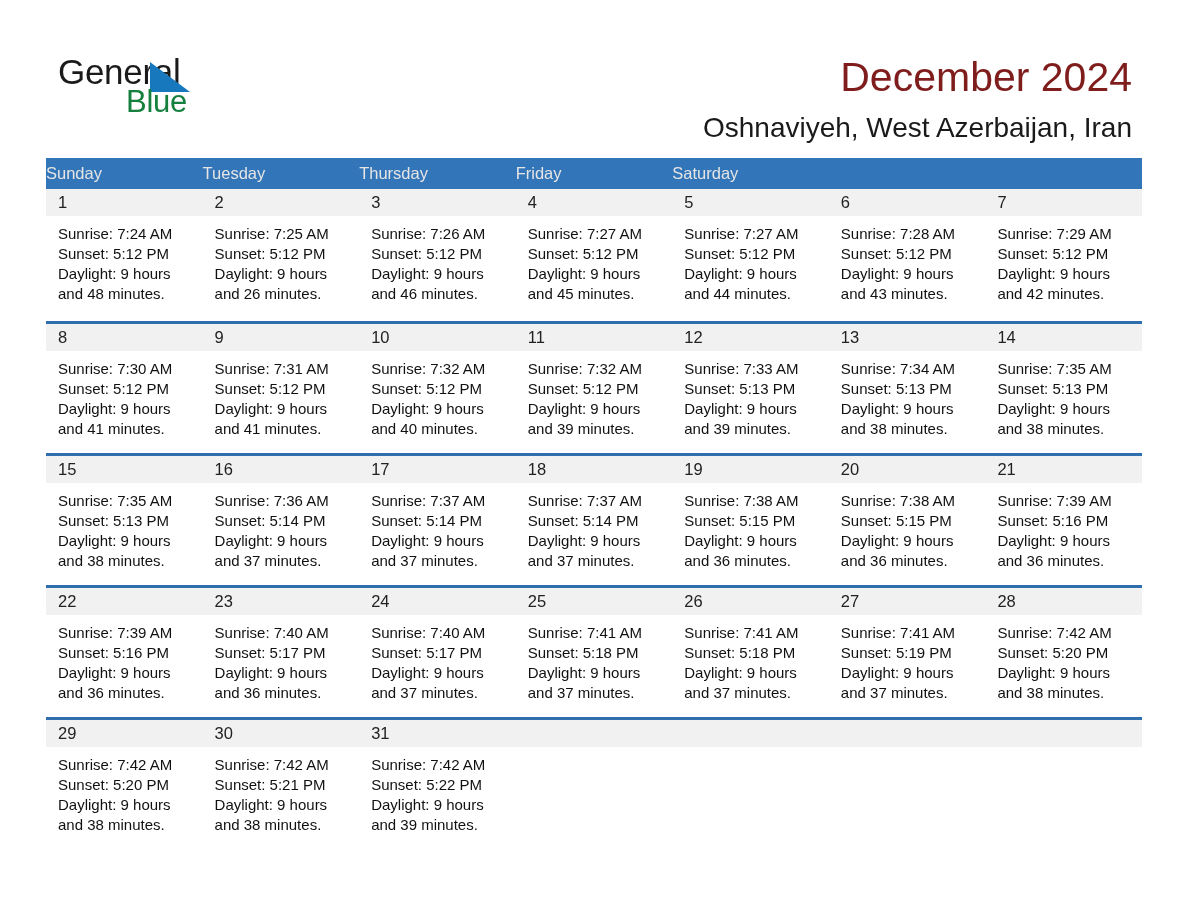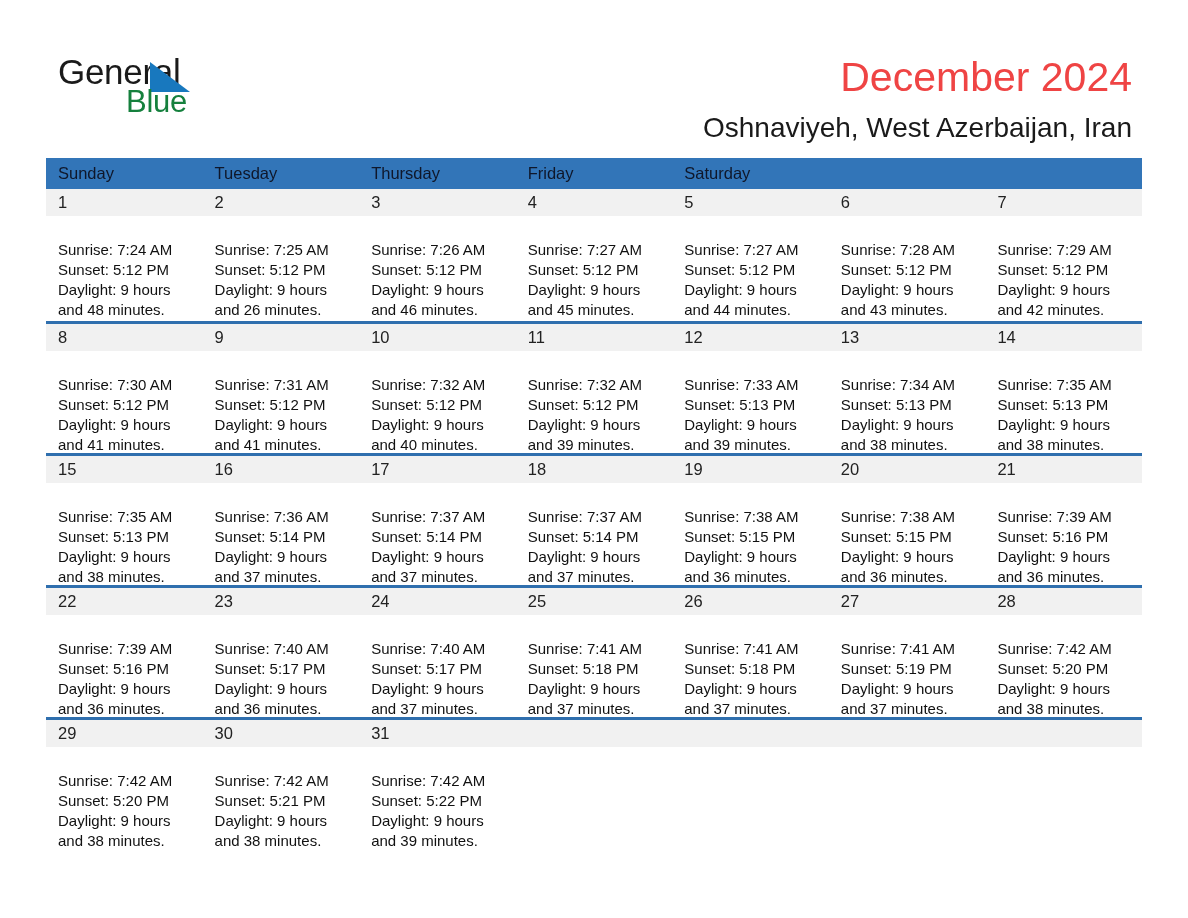--- a/index.html
+++ b/index.html
@@ -63,21 +63,21 @@
     font-size: 31px;
     letter-spacing: -0.3px;
     color: #15803d;
     line-height: 40px;
   }
   .title {
     position: absolute;
     right: 56px;
     top: 52px;
     font-size: 41px;
-    color: #ef4444;
+    color: #7f1d1d;
     text-align: right;
     white-space: nowrap;
     line-height: 50px;
   }
   .subtitle {
     position: absolute;
     right: 56px;
     top: 113px;
     font-size: 28px;
     color: #1a1a1a;
@@ -93,24 +93,23 @@
     top: 158px;
     width: 1096px;
   }
   .weekdays {
     display: grid;
     grid-template-columns: repeat(7, 1fr);
     background: #3275b8;
     height: 31px;
   }
   .weekday {
-    color: #0f172a;
+    color: #e5e5e5;
     font-size: 16.5px;
     line-height: 31px;
-    padding-left: 12px;
     box-sizing: border-box;
     white-space: nowrap;
   }
 
   .week {
     position: relative;
     border-top: 3px solid #2f6fae;
     height: 132px;
     box-sizing: border-box;
   }
@@ -138,21 +137,21 @@
   }
   .daynum {
     position: relative;
     font-size: 16.5px;
     line-height: 27px;
     color: #222222;
     height: 27px;
   }
   .lines {
     position: relative;
-    margin-top: 24px;
+    margin-top: 8px;
   }
   .line {
     font-size: 15px;
     line-height: 20px;
     color: #111111;
     white-space: nowrap;
   }
 
   .bottom-spacer {
     height: 64px;

